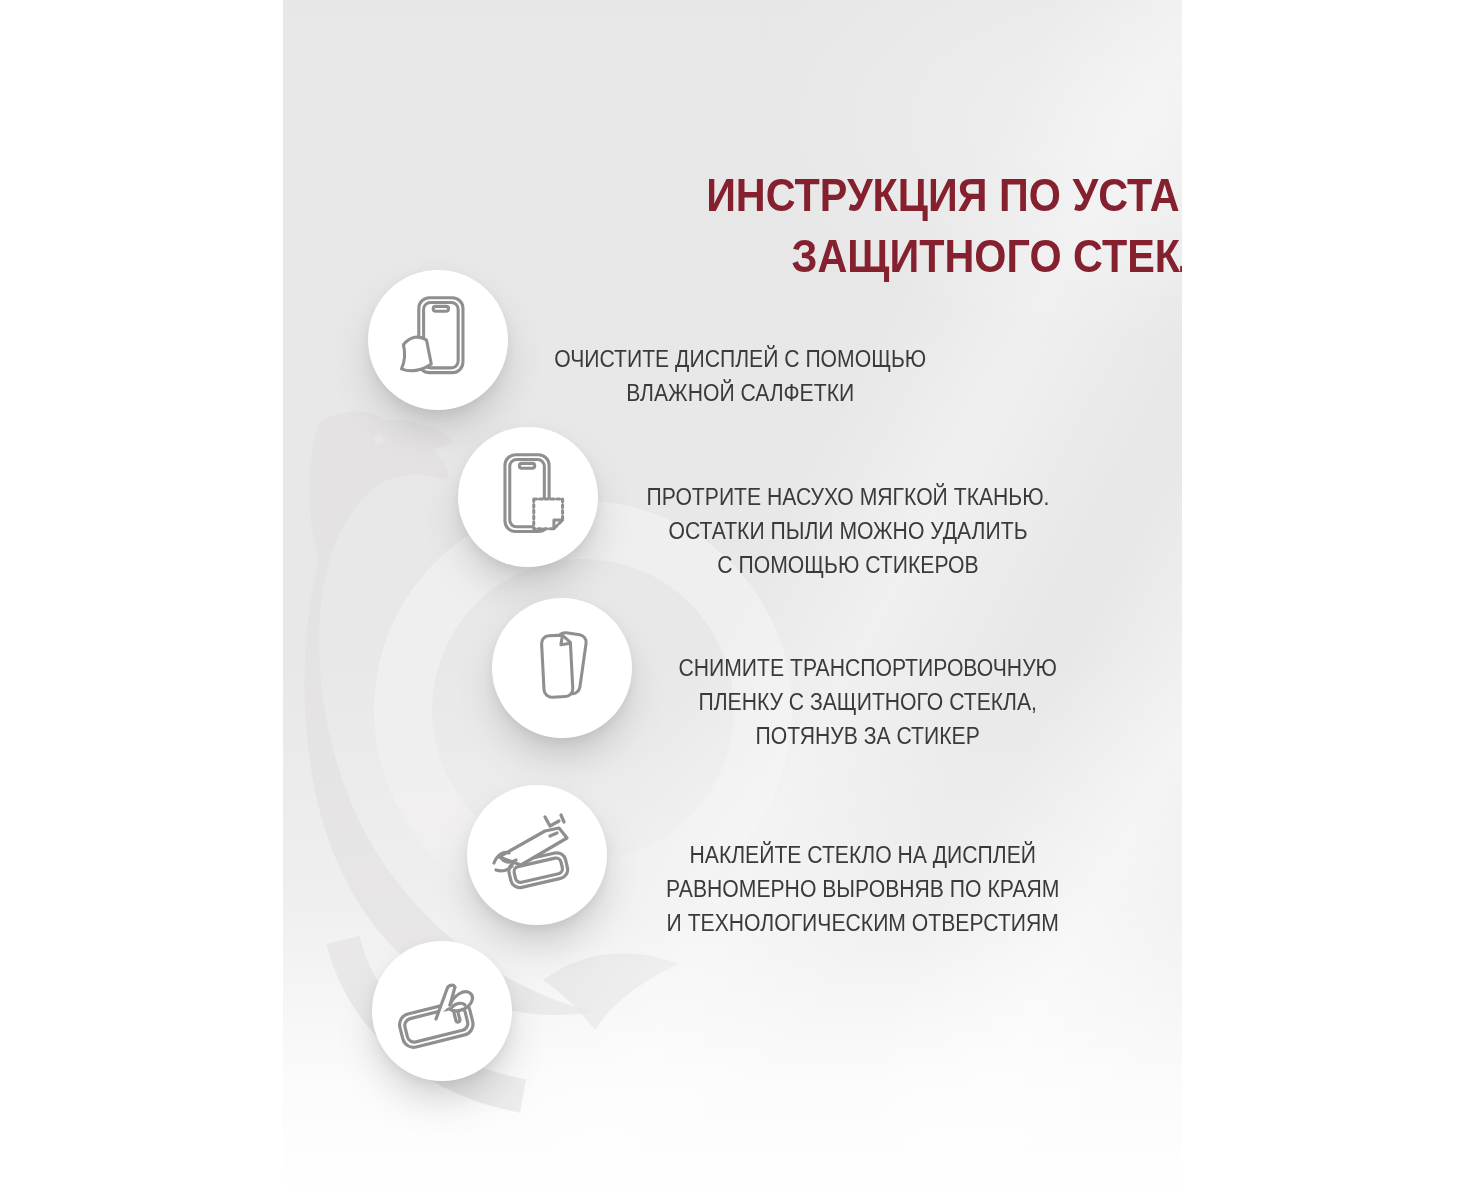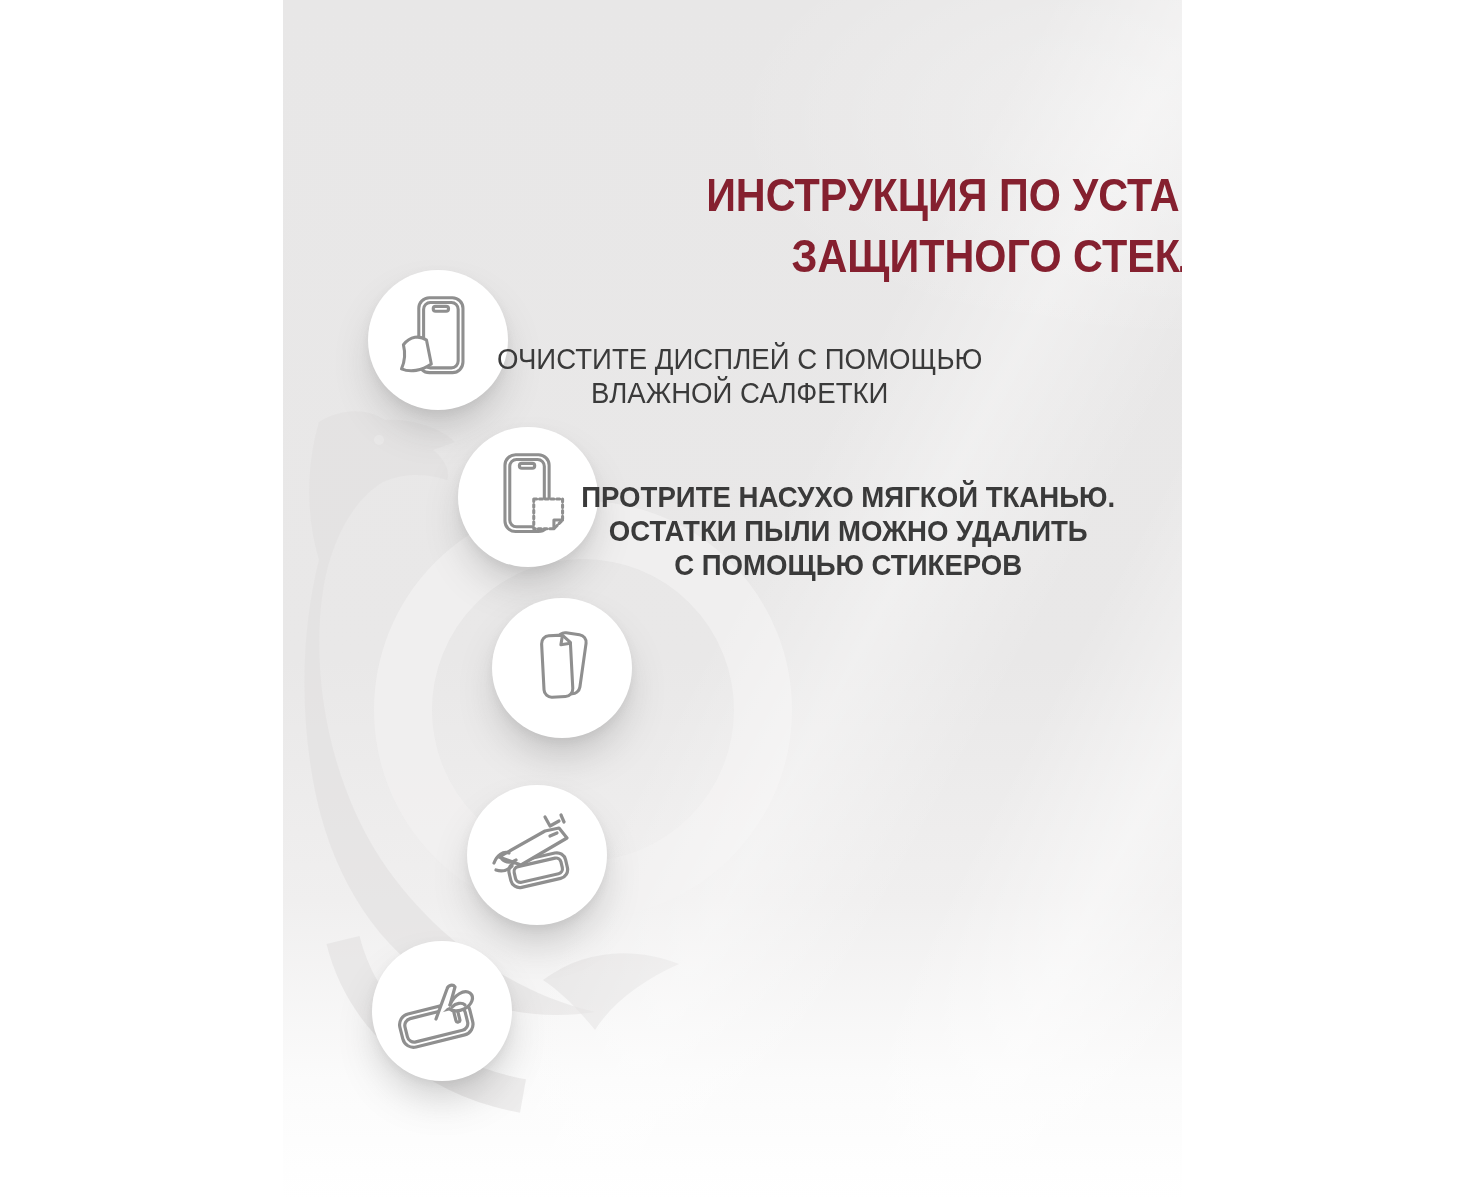--- a/index.html
+++ b/index.html
@@ -69,39 +69,39 @@
     display: flex;
     align-items: center;
     justify-content: center;
   }
   .step-circle svg { display: block; }
   .step-text {
     position: absolute;
     width: 640px;
     text-align: center;
     color: #3a3a3a;
-    font-size: 30px;
+    font-size: 23px;
     line-height: 34px;
     font-weight: 400;
     white-space: pre-line;
   }
   .step-text-inner {
     display: inline-block;
     transform: scaleX(0.92);
     transform-origin: 50% 50%;
   }
   
   .c1 { left: 368px; top: 270px; }
   .c2 { left: 458px; top: 427px; }
   .c3 { left: 492px; top: 598px; }
   .c4 { left: 467px; top: 785px; }
   .c5 { left: 372px; top: 941px; }
   
   .t1 { left: 420px; top: 308px; }
-  .t2 { left: 528px; top: 446px; font-weight: bold; }
+  .t2 { left: 528px; top: 446px; }
   .t3 { left: 548px; top: 617px; }
   .t4 { left: 543px; top: 804px; }
   .t5 { left: 480px; top: 961px; }
   .icon-stroke {
     fill: none;
     stroke: #8f8f8f;
     stroke-width: 3.2;
     stroke-linecap: round;
     stroke-linejoin: round;
   }
@@ -161,39 +161,49 @@
   </div>
 
   <div class="step-circle c3">
     <svg width="96" height="96" viewBox="0 0 100 100">
       <g class="icon-stroke">
         <rect class="icon-fill-white" x="42" y="14" width="30" height="62" rx="8" transform="rotate(8 57 45)"></rect>
         <path class="icon-fill-white" d="M38,16 h14 l8,8 v48 a8,8 0 0 1 -8,8 h-14 a8,8 0 0 1 -8,-8 v-48 a8,8 0 0 1 8,-8 z" transform="rotate(-3 46 48)"></path>
         <path d="M52,17 l-2,9 10,-1" transform="rotate(-3 46 48)"></path>
       </g>
     </svg>
+  </div>
+  <div class="step-text t3">
+    <span class="step-text-inner">СНИМИТЕ ТРАНСПОРТИРОВОЧНУЮ
+ПЛЕНКУ С ЗАЩИТНОГО СТЕКЛА,
+ПОТЯНУВ ЗА СТИКЕР</span>
   </div>
 
   <div class="step-circle c4">
     <svg width="100" height="100" viewBox="0 0 100 100">
       <g class="icon-stroke" stroke-width="2.8">
         <path d="M58,12 l5,9 9,-5"></path>
         <path d="M74,10 l3,7"></path>
         <g transform="rotate(-13 52 64)">
           <rect class="icon-fill-white" x="22" y="52" width="58" height="26" rx="9"></rect>
           <rect x="27" y="57" width="48" height="16" rx="5"></rect>
         </g>
         <path class="icon-fill-white" d="M12,52 L58,26 L72,23 L80,33 L34,60 Z"></path>
         <line x1="63" y1="31" x2="70" y2="28"></line>
         <path d="M7,58 C10,50 16,46 22,48"></path>
         <path d="M9,65 C15,67 21,65 25,61"></path>
         <path d="M15,54 C19,58 25,58 29,55"></path>
       </g>
     </svg>
   </div>
+  <div class="step-text t4">
+    <span class="step-text-inner">НАКЛЕЙТЕ СТЕКЛО НА ДИСПЛЕЙ
+РАВНОМЕРНО ВЫРОВНЯВ ПО КРАЯМ
+И ТЕХНОЛОГИЧЕСКИМ ОТВЕРСТИЯМ</span>
+  </div>
 
   <div class="step-circle c5">
     <svg width="100" height="100" viewBox="0 0 100 100">
       <g class="icon-stroke" stroke-width="2.8">
         <g transform="rotate(-14 46 62)">
           <rect class="icon-fill-white" x="8" y="46" width="72" height="34" rx="11"></rect>
           <rect x="13" y="51" width="62" height="24" rx="7"></rect>
           <rect x="64" y="54" width="4" height="12" rx="2"></rect>
         </g>
         <path class="icon-fill-white" d="M44,58 L55,28 C56,24 61,23 63,26 L58,44"></path>

